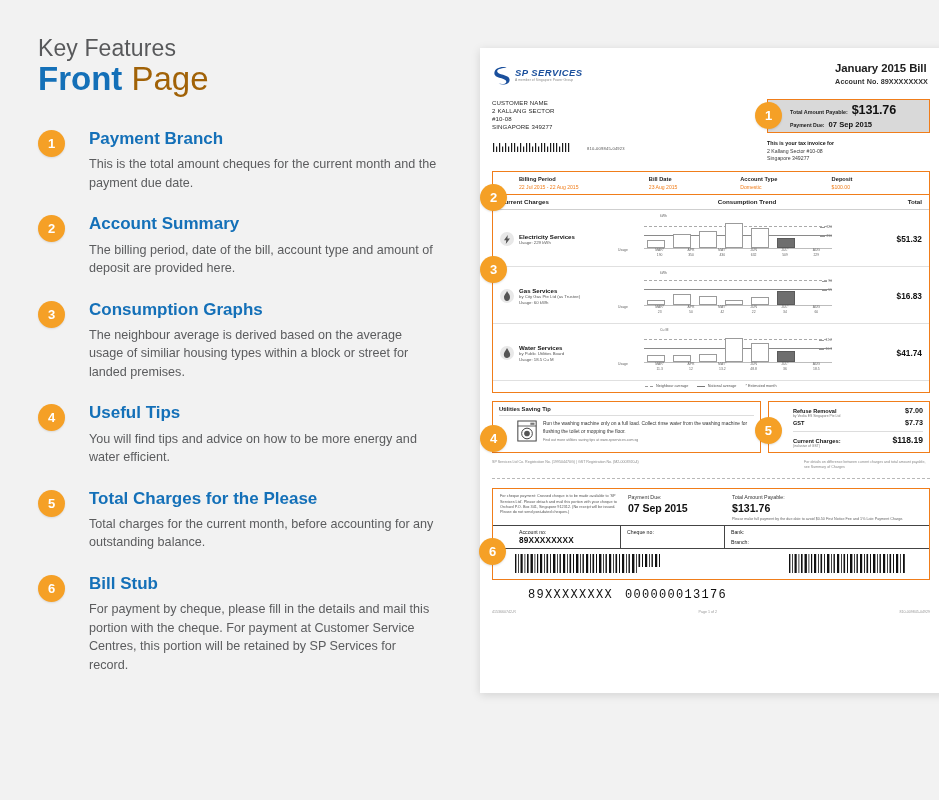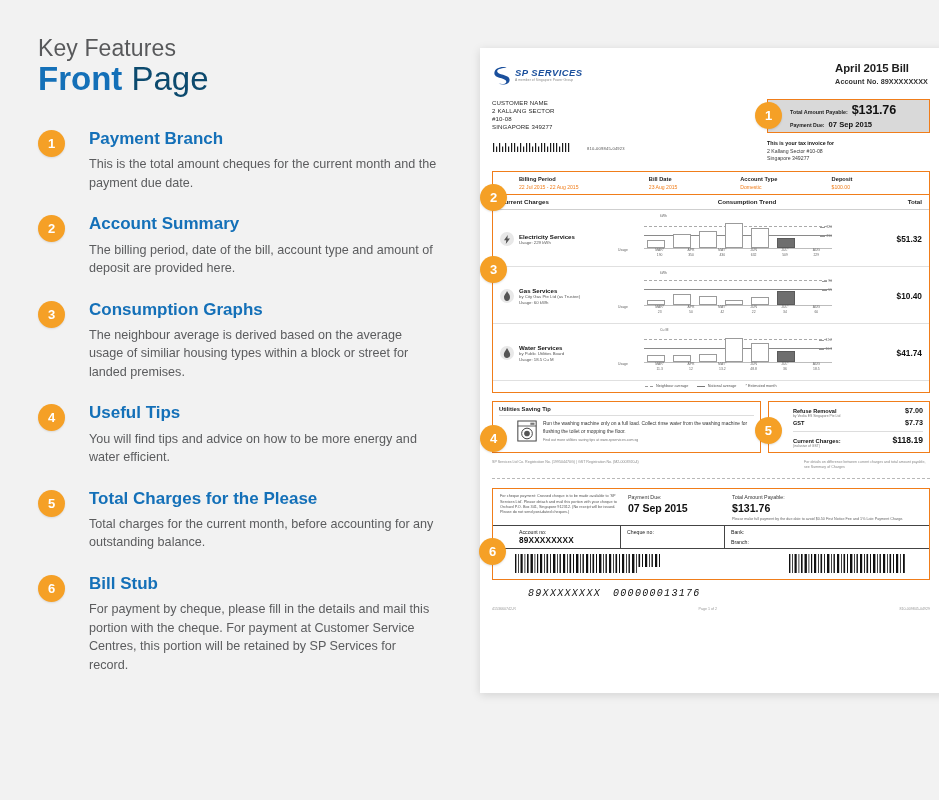--- a/index.html
+++ b/index.html
@@ -9,21 +9,21 @@
     font-family: "Liberation Sans", sans-serif;
     overflow: hidden;
   }
   .page { position: relative; width: 939px; height: 800px; background: #f2f2f2; }
 
   
   .left { position: absolute; left: 38px; top: 36px; width: 400px; }
   .kf-eyebrow { font-size: 23px; color: #58595b; letter-spacing: .1px; line-height: 1.1; }
   .kf-title { font-size: 33px; line-height: 1.18; color: #2b8cd0; margin-top: -1px; }
   .kf-title b { font-weight: bold; color: #1470b8; }
-  .kf-title span { font-weight: normal; color: #0c4a6e; }
+  .kf-title span { font-weight: normal; color: #a16207; }
 
   .feat-list { margin-top: 29px; }
   .feat { position: relative; padding-left: 51px; margin-bottom: 21px; }
   .badge {
     position: absolute; left: 0; top: 2px;
     width: 27px; height: 27px; border-radius: 50%;
     background: #f5a026; color: #ffffff;
     font-size: 13px; font-weight: bold;
     display: flex; align-items: center; justify-content: center;
     box-shadow: 0 1px 2px rgba(0,0,0,.10);
@@ -159,21 +159,21 @@
   .stub-grid { display: flex; border-top: .8px solid #444; }
   .sg { padding: 3px 6px 3px 6px; border-right: .8px solid #444; }
   .sg:last-child { border-right: none; flex: 1; }
   .sg.acct { width: 128px; padding-left: 26px; }
   .sg.chq { width: 104px; }
   .sg-k { font-size: 5.2px; color: #222; }
   .sg-v { font-size: 8.2px; font-weight: bold; color: #111; letter-spacing: .2px; margin-top: 1px; }
   .sg-k2 { font-size: 5.2px; color: #222; margin-top: 4px; }
   .stub-bc { display: flex; justify-content: space-between; padding: 5px 22px 6px 22px; border-top: .8px solid #444; }
   .bcimg { height: 19px; }
-  .micr { font-family: "Liberation Mono", monospace; font-size: 10px; letter-spacing: 1.3px; color: #111; padding: 8px 0 0 36px; font-style: italic; }
+  .micr { font-family: "Liberation Mono", monospace; font-size: 12px; letter-spacing: 1.3px; color: #111; padding: 8px 0 0 36px; }
   .micr .gap { display: inline-block; width: 12px; }
   .pg-foot { display: flex; justify-content: space-between; margin-top: 8px; font-size: 3.6px; color: #999; }
 </style>
 </head>
 <body>
 
 <div class="page">
 
   <div class="left">
     <div class="kf-eyebrow">Key Features</div>
@@ -228,21 +228,21 @@
       <div class="logo-wrap">
         <svg class="logo-mark" viewBox="0 0 40 44">
           <path d="M31 5 C18 2 6 7 5 16 C4 24 14 26 20 28 C26 30 31 32 30 36 C29 40 21 41 14 39 C22 43 36 42 37 32 C38 24 27 22 21 20 C15 18 10 16 11 12 C12 8 22 6 31 5 Z" fill="#1a4f9c"></path>
         </svg>
         <div class="logo-txt">
           <div class="logo-name">SP SERVICES</div>
           <div class="logo-sub">A member of Singapore Power Group</div>
         </div>
       </div>
       <div class="d-head-r">
-        <div class="bill-title">April 2015 Bill</div>
+        <div class="bill-title">January 2015 Bill</div>
         <div class="bill-acct">
           <span>Account No.</span>
           <span>89XXXXXXXX</span>
         </div>
       </div>
     </div>
 
     <div class="d-mid">
       <div>
         <div class="cust">
@@ -444,21 +444,21 @@
               <div class="mc-col">
                   <span class="mc-m">JUL*</span>
                   <span class="mc-v">34</span>
                 </div>
               <div class="mc-col">
                   <span class="mc-m">AUG</span>
                   <span class="mc-v">60</span>
                 </div>
             </div>
           </div>
-          <div class="svc-amt">$10.40</div>
+          <div class="svc-amt">$16.83</div>
         </div>
 
         <div class="svc-row">
           <div class="svc-name">
             <div class="svc-ic">
               <svg width="8" height="10" viewBox="0 0 8 12">
                   <path d="M4 0 C6.2 4 7.8 5.6 7.8 8 C7.8 10.4 6.1 12 4 12 C1.9 12 .2 10.4 .2 8 C.2 5.6 1.8 4 4 0 Z" fill="#555"></path>
                 </svg>
             </div>
             <div>

